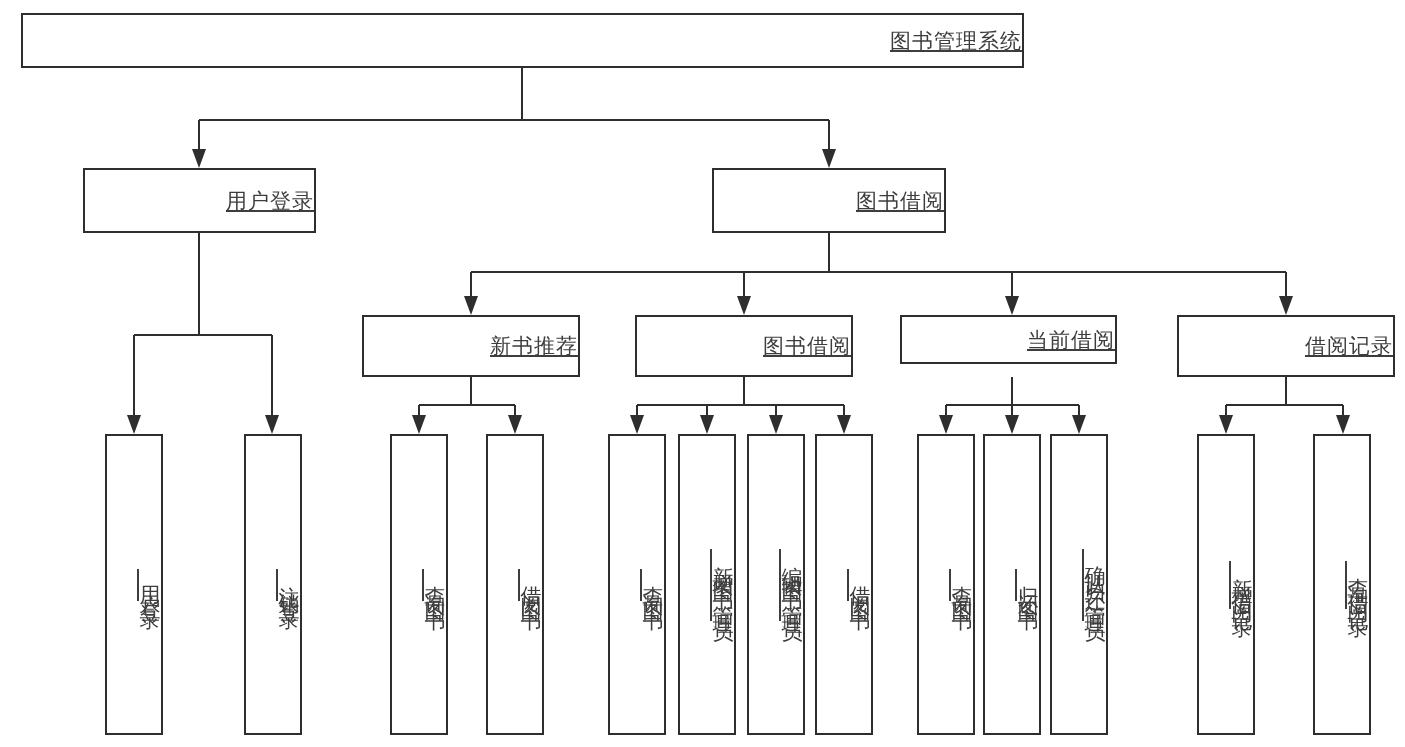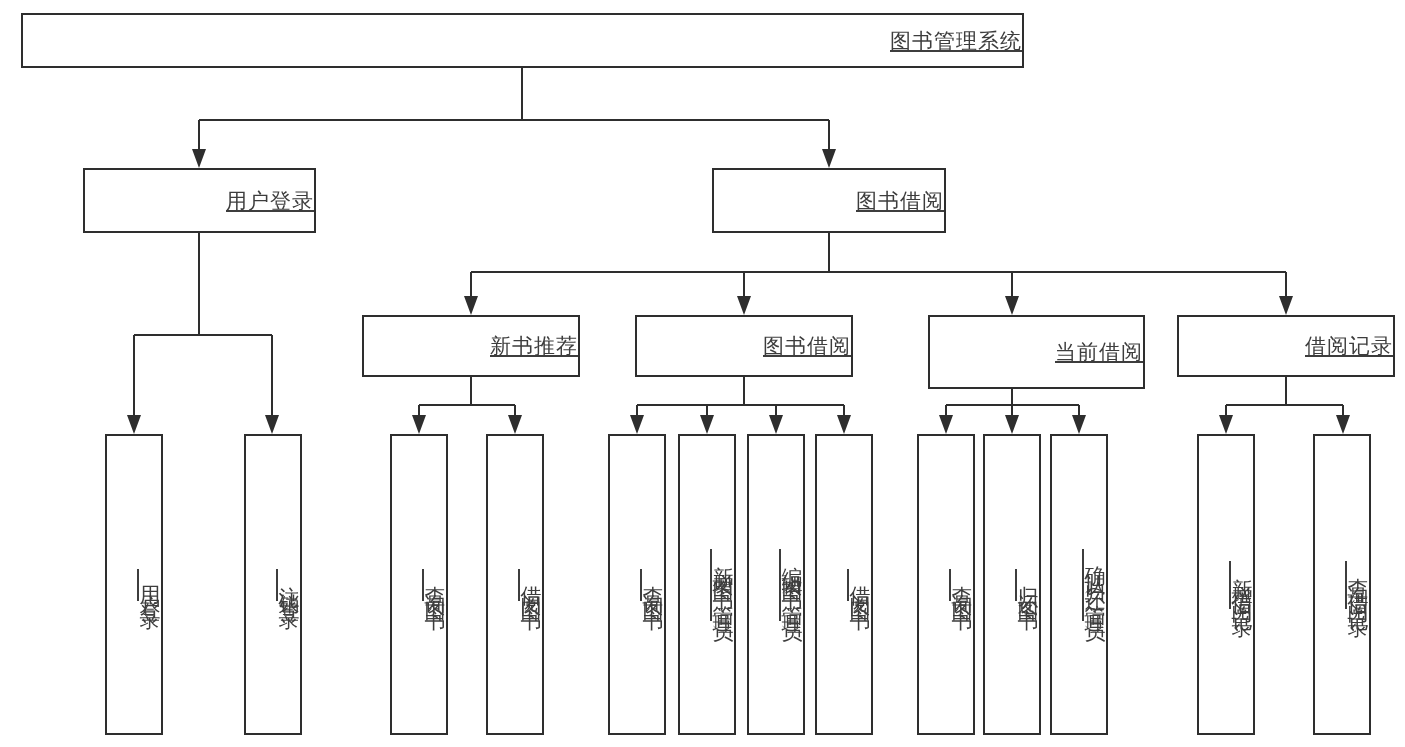--- a/index.html
+++ b/index.html
@@ -30,21 +30,21 @@
     letter-spacing:8px;
     line-height:1;
     white-space:nowrap;
   }
   
   #root-box{left:21px;top:13px;width:1003px;height:55px;}
   #l2-0{left:83px;top:168px;width:233px;height:65px;}
   #l2-1{left:712px;top:168px;width:234px;height:65px;}
   #l3-0{left:362px;top:315px;width:218px;height:62px;}
   #l3-1{left:635px;top:315px;width:218px;height:62px;}
-  #l3-2{left:928px;top:315px;width:217px;height:74px;}
+  #l3-2{left:900px;top:315px;width:217px;height:49px;}
   #l3-3{left:1177px;top:315px;width:218px;height:62px;}
   #leaf-a1{left:105px;}
   #leaf-a2{left:244px;}
   #leaf-b1{left:390px;}
   #leaf-b2{left:486px;}
   #leaf-c1{left:608px;}
   #leaf-c2{left:678px;}
   #leaf-c3{left:747px;}
   #leaf-c4{left:815px;}
   #leaf-d1{left:917px;}

